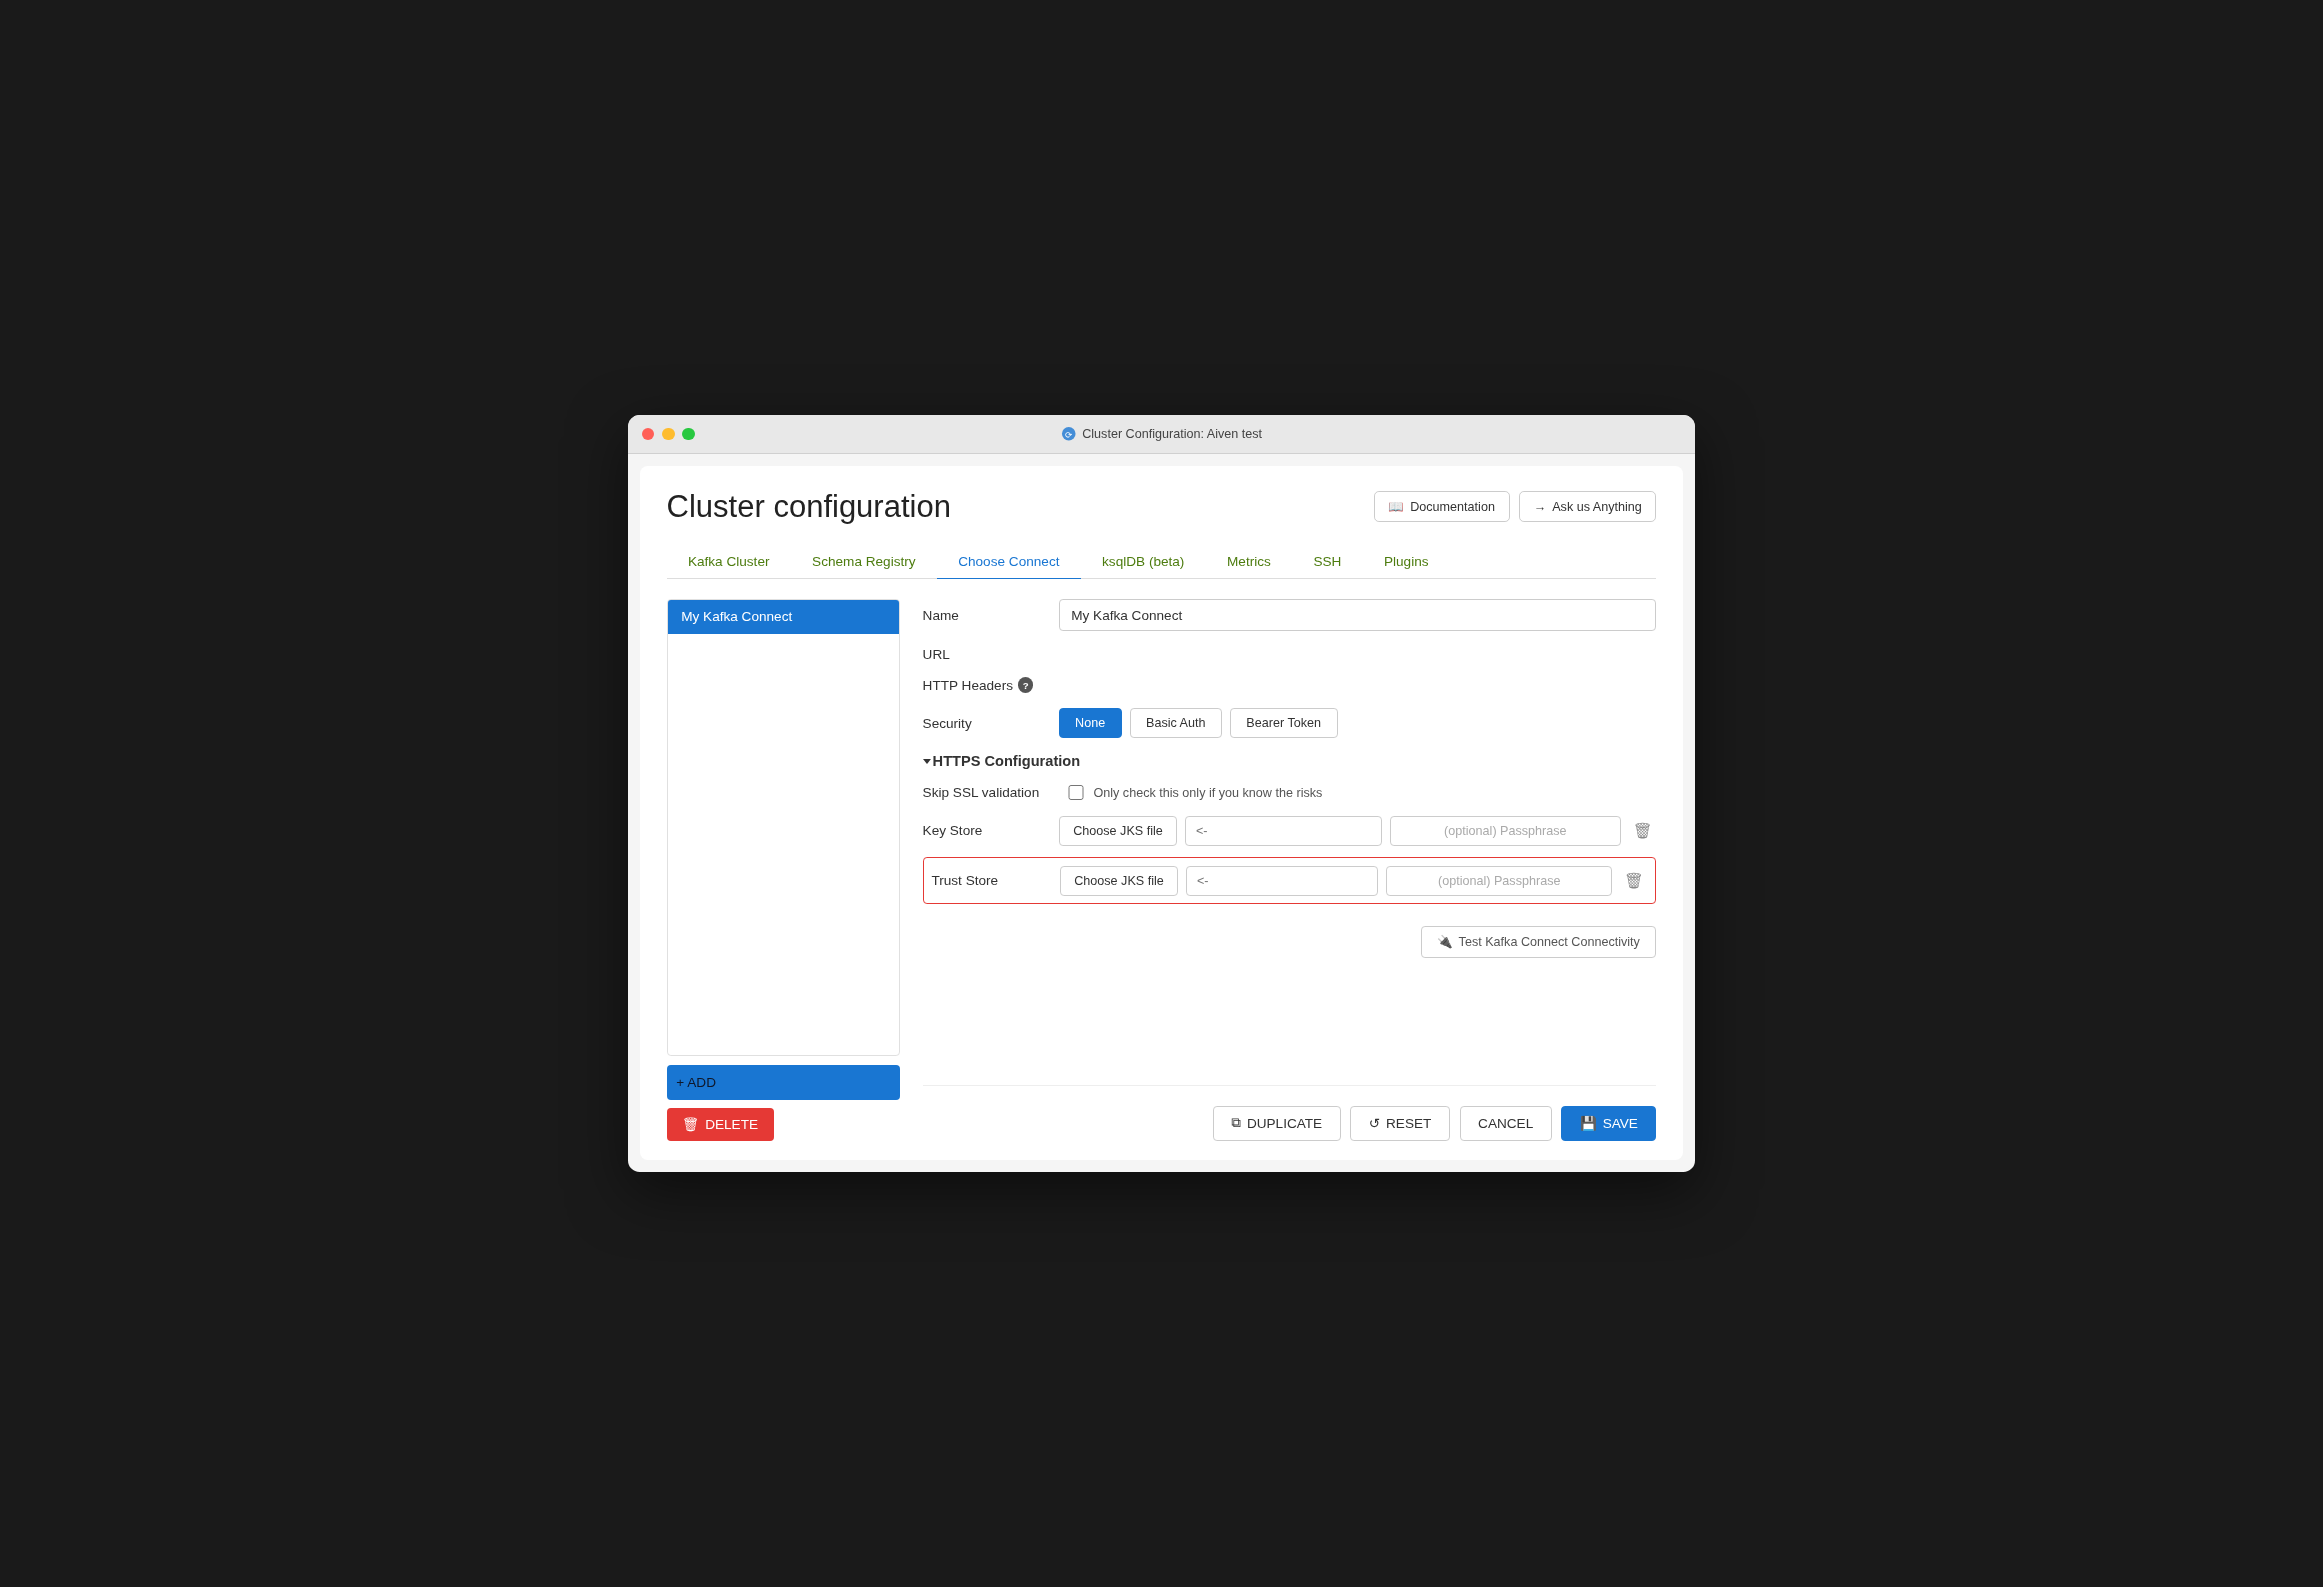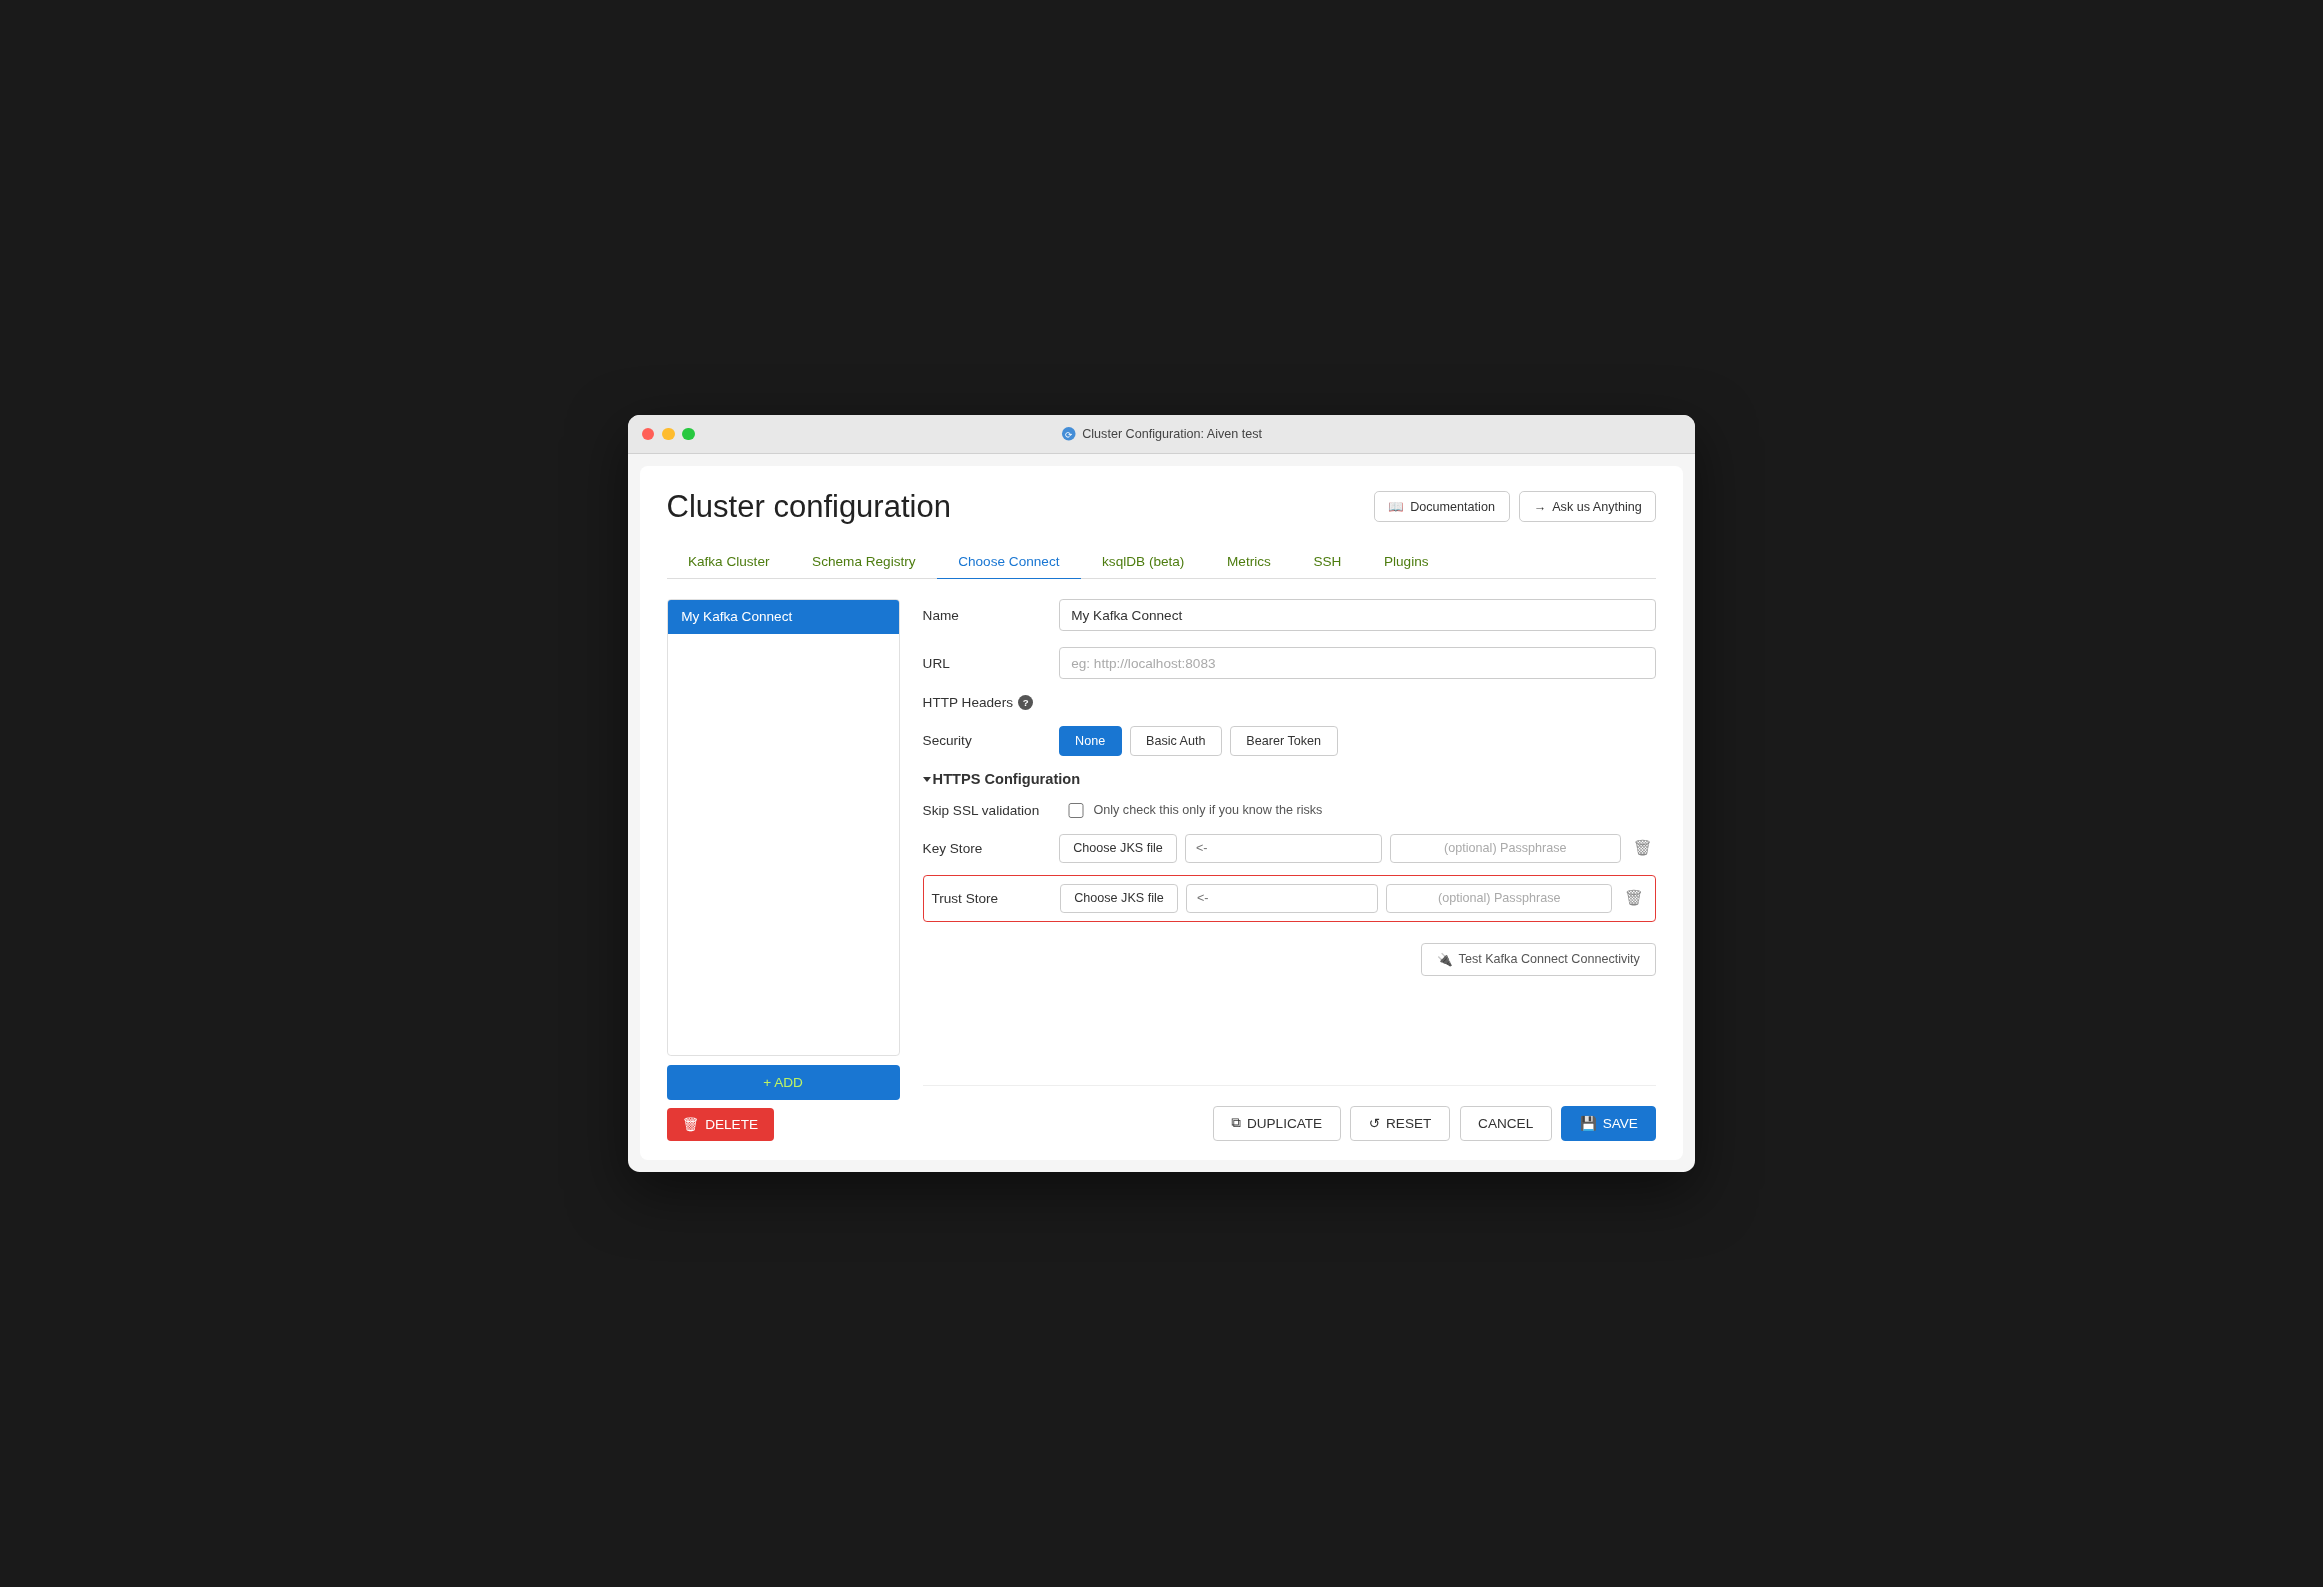--- a/index.html
+++ b/index.html
@@ -138,28 +138,28 @@
       color: #333;
     }
     .sidebar-item.active {
       background: #1976d2;
       color: #fff;
     }
     .sidebar-add-btn {
       width: 100%;
       padding: 9.7px;
       background: #1976d2;
-      color: #bef264;
+      color: #0f172a;
       border: none;
       border-radius: 3.9px;
       font-size: 13.6px;
       cursor: pointer;
       display: flex;
       align-items: center;
-      justify-content: center;
+      justify-content: flex-start;
       gap: 5.8px;
       margin-bottom: 7.8px;
     }
     .sidebar-delete-btn {
       width: fit-content;
       padding: 8.7px 15.5px;
       background: #e53935;
       color: #fff;
       border: none;
       border-radius: 3.9px;
@@ -451,21 +451,20 @@
 
       <div class="form-area">
 
         <div class="form-row">
           <label class="form-label">Name</label>
           <input class="form-input" type="text" value="My Kafka Connect" style="">
         </div>
 
         <div class="form-row">
           <label class="form-label">URL</label>
-          <input class="form-input" type="text" placeholder="eg: http://localhost:8083" style="">
         </div>
 
         <div class="form-row">
           <label class="form-label">
             <span>HTTP Headers</span>
             <span class="info-icon" title="Information">?</span>
           </label>
         </div>
 
         <div class="security-row">

